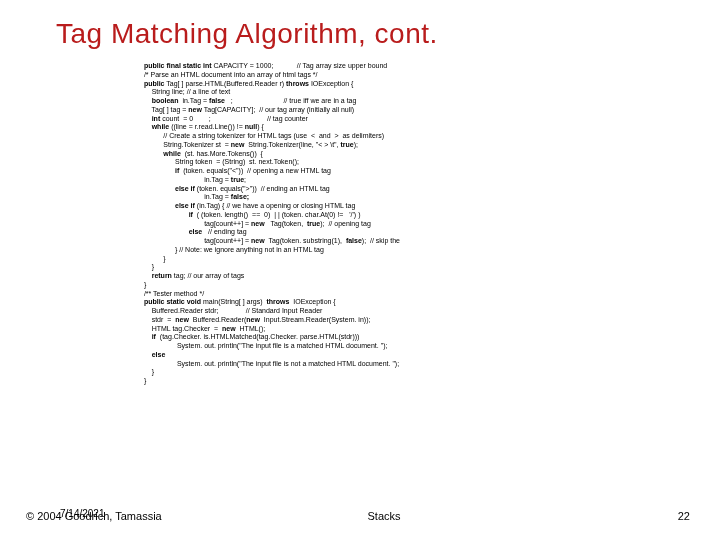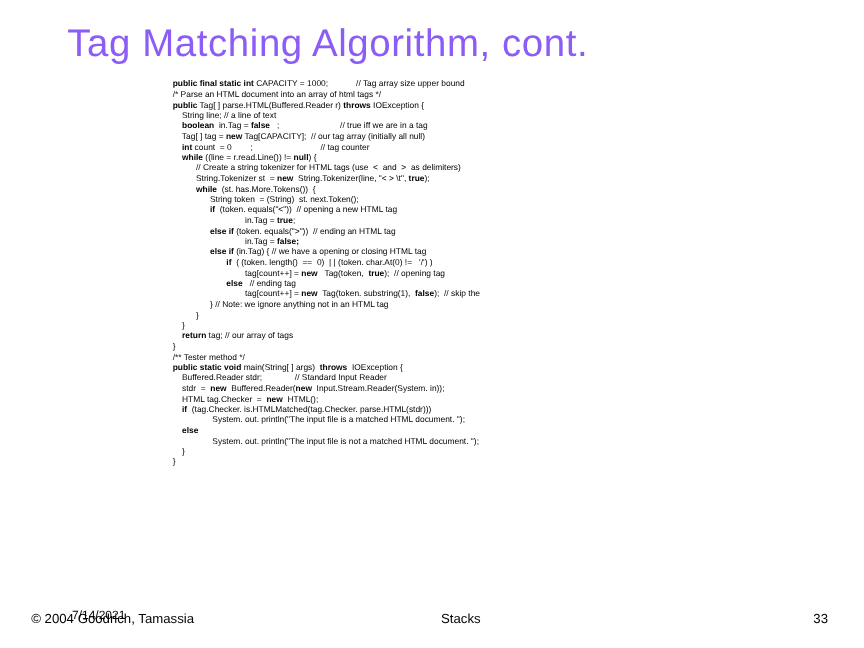--- a/index.html
+++ b/index.html
@@ -6,22 +6,22 @@
     margin: 0;
     padding: 0;
     width: 720px;
     height: 540px;
     font-family: Verdana, Geneva, sans-serif;
     background: #fff;
     position: relative;
     overflow: hidden;
   }
   .title {
-    color: #8b5cf6;
-    font-size: 32px;
+    color: #b91c1c;
+    font-size: 28px;
     font-weight: normal;
     padding: 18px 0 0 56px;
     letter-spacing: 0.5px;
   }
   .code {
     font-family: Verdana, Geneva, sans-serif;
     font-size: 7px;
     line-height: 1.25;
     color: #000;
     white-space: pre;
@@ -96,14 +96,14 @@
                    System. out. println("The input file is not a matched HTML document. ");
       }
   }</div>
 
 <div class="footer">
   <span class="left">
     <span>© 2004 Goodrich, Tamassia</span>
     <span style="position:absolute;left:34px;top:-2px;font-size:10px;">7/14/2021</span>
   </span>
   <span class="center">Stacks</span>
-  <span class="right">33</span>
+  <span class="right">22</span>
 </div>
 
 </body></html>

